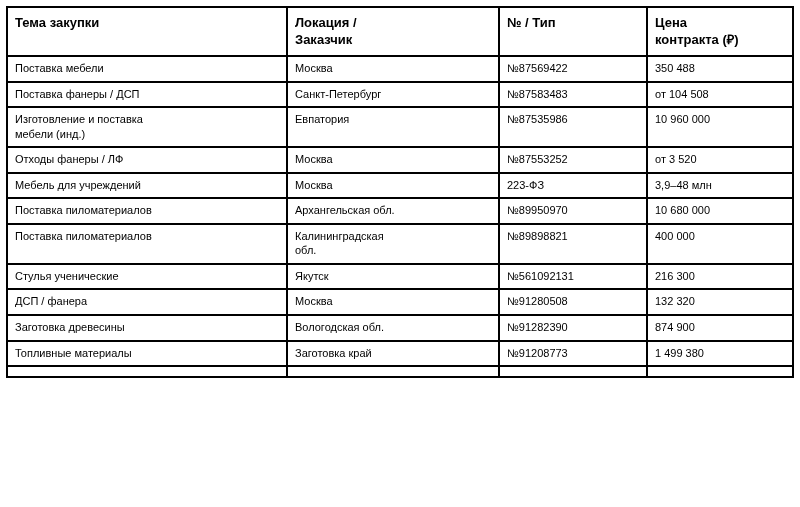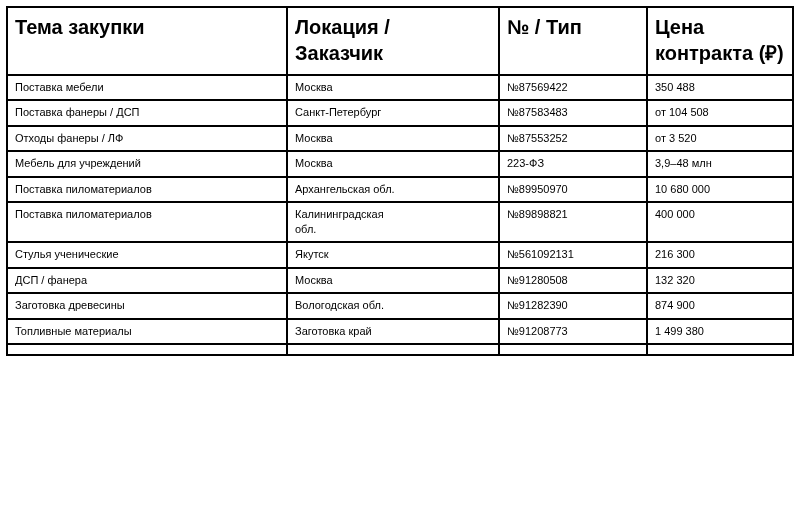--- a/index.html
+++ b/index.html
@@ -33,21 +33,21 @@
   table.procurement-table td {
     border: 2px solid #000000;
     vertical-align: top;
     padding: 4px 6px 5px 7px;
     font-size: 11px;
     line-height: 1.32;
     text-align: left;
   }
   table.procurement-table th {
     font-weight: bold;
-    font-size: 20px;
+    font-size: 13px;
     padding-top: 6px;
     padding-bottom: 7px;
   }
   table.procurement-table td {
     font-weight: normal;
   }
   .cell-text {
     display: block;
     white-space: pre-line;
   }
@@ -105,20 +105,35 @@
           </td>
         <td>
             <span class="cell-text">№87583483</span>
           </td>
         <td>
             <span class="cell-text">от 104 508</span>
           </td>
       </tr>
       <tr>
         <td>
+            <span class="cell-text">Изготовление и поставка
+мебели (инд.)</span>
+          </td>
+        <td>
+            <span class="cell-text">Евпатория</span>
+          </td>
+        <td>
+            <span class="cell-text">№87535986</span>
+          </td>
+        <td>
+            <span class="cell-text">10 960 000</span>
+          </td>
+      </tr>
+      <tr>
+        <td>
             <span class="cell-text">Отходы фанеры / ЛФ</span>
           </td>
         <td>
             <span class="cell-text">Москва</span>
           </td>
         <td>
             <span class="cell-text">№87553252</span>
           </td>
         <td>
             <span class="cell-text">от 3 520</span>

